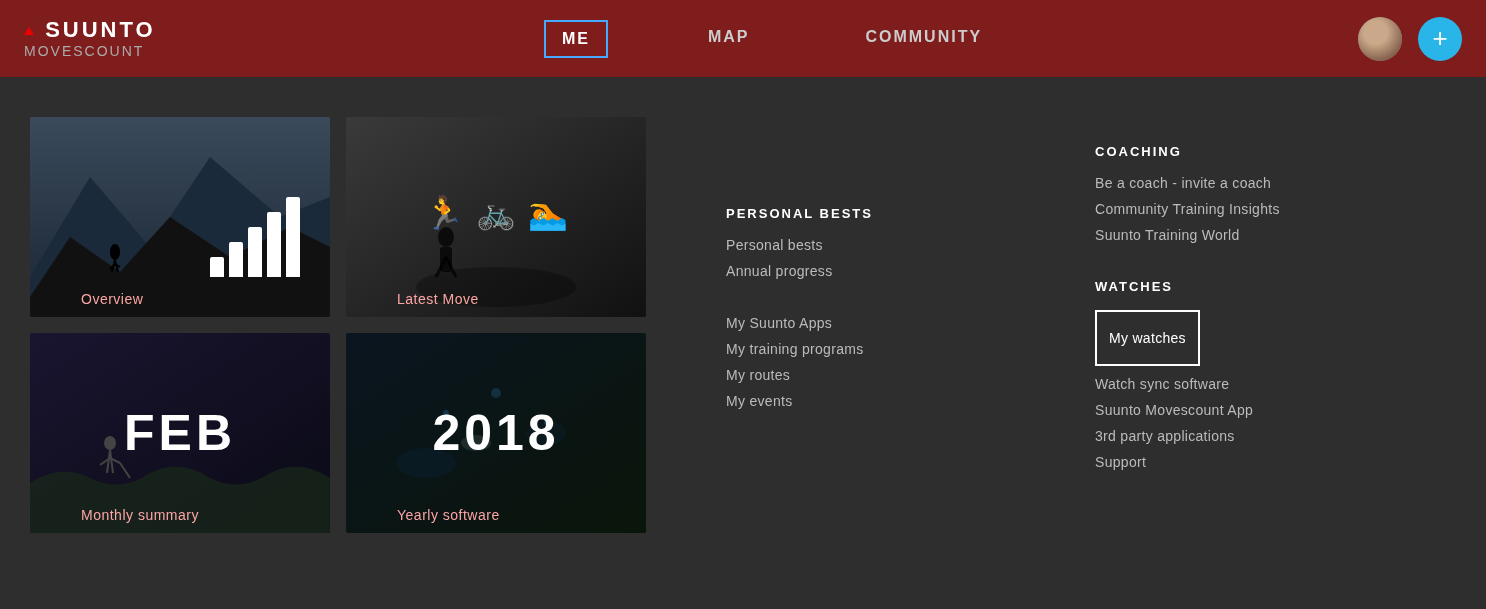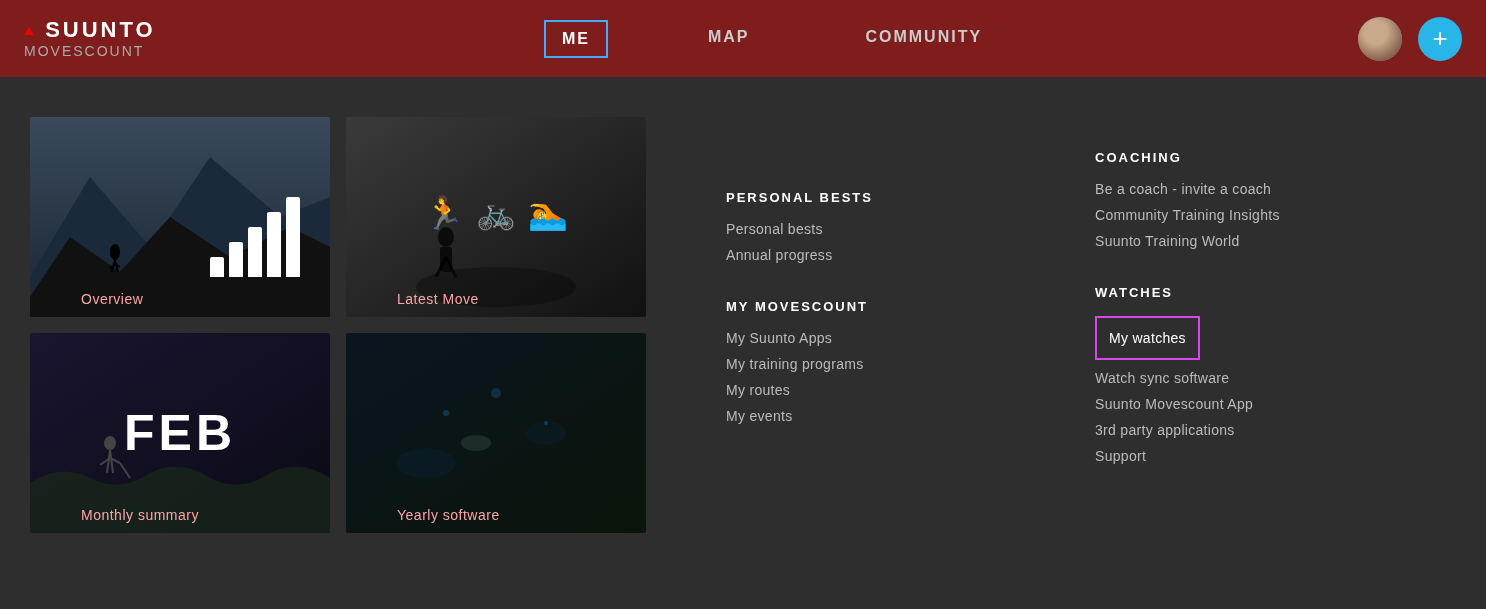--- a/index.html
+++ b/index.html
@@ -210,22 +210,22 @@
       display: block;
       font-size: 14px;
       color: #bbb;
       margin-bottom: 10px;
       cursor: pointer;
       text-decoration: none;
       letter-spacing: 0.3px;
     }
     .menu-link.highlighted {
       display: inline-block;
-      border: 2px solid #d946ef;
-      padding: 12px 12px;
+      border: 2px solid #ffffff;
+      padding: 18px 12px;
       color: #fff;
       margin-bottom: 10px;
     }
 
     
     .activity-icons {
       position: absolute;
       top: 50%;
       left: 50%;
       transform: translate(-50%, -60%);
@@ -368,37 +368,37 @@
           <ellipse cx="80" cy="130" rx="30" ry="15" fill="#0a2030" opacity="0.5"></ellipse>
           <ellipse cx="200" cy="100" rx="20" ry="12" fill="#0a2030" opacity="0.4"></ellipse>
 
           <circle cx="100" cy="80" r="3" fill="#1a4a6a" opacity="0.6"></circle>
           <circle cx="150" cy="60" r="5" fill="#1a4a6a" opacity="0.5"></circle>
           <circle cx="200" cy="90" r="2" fill="#1a4a6a" opacity="0.7"></circle>
 
           <ellipse cx="130" cy="110" rx="15" ry="8" fill="#2a3a3a" opacity="0.6"></ellipse>
         </svg>
       </div>
+      <div class="card-big-text">2018</div>
       <div class="card-label">Yearly software</div>
     </div>
 
   </div>
 
   <div class="menu-sections">
 
     <div class="menu-col">
 
       <div class="menu-section">
         <div class="menu-heading">PERSONAL BESTS</div>
         <a class="menu-link">Personal bests</a>
         <a class="menu-link">Annual progress</a>
       </div>
 
       <div class="menu-section">
-        <div class="menu-heading">MY MOVESCOUNT</div>
         <a class="menu-link">My Suunto Apps</a>
         <a class="menu-link">My training programs</a>
         <a class="menu-link">My routes</a>
         <a class="menu-link">My events</a>
       </div>
 
     </div>
 
     <div class="menu-col">
 

